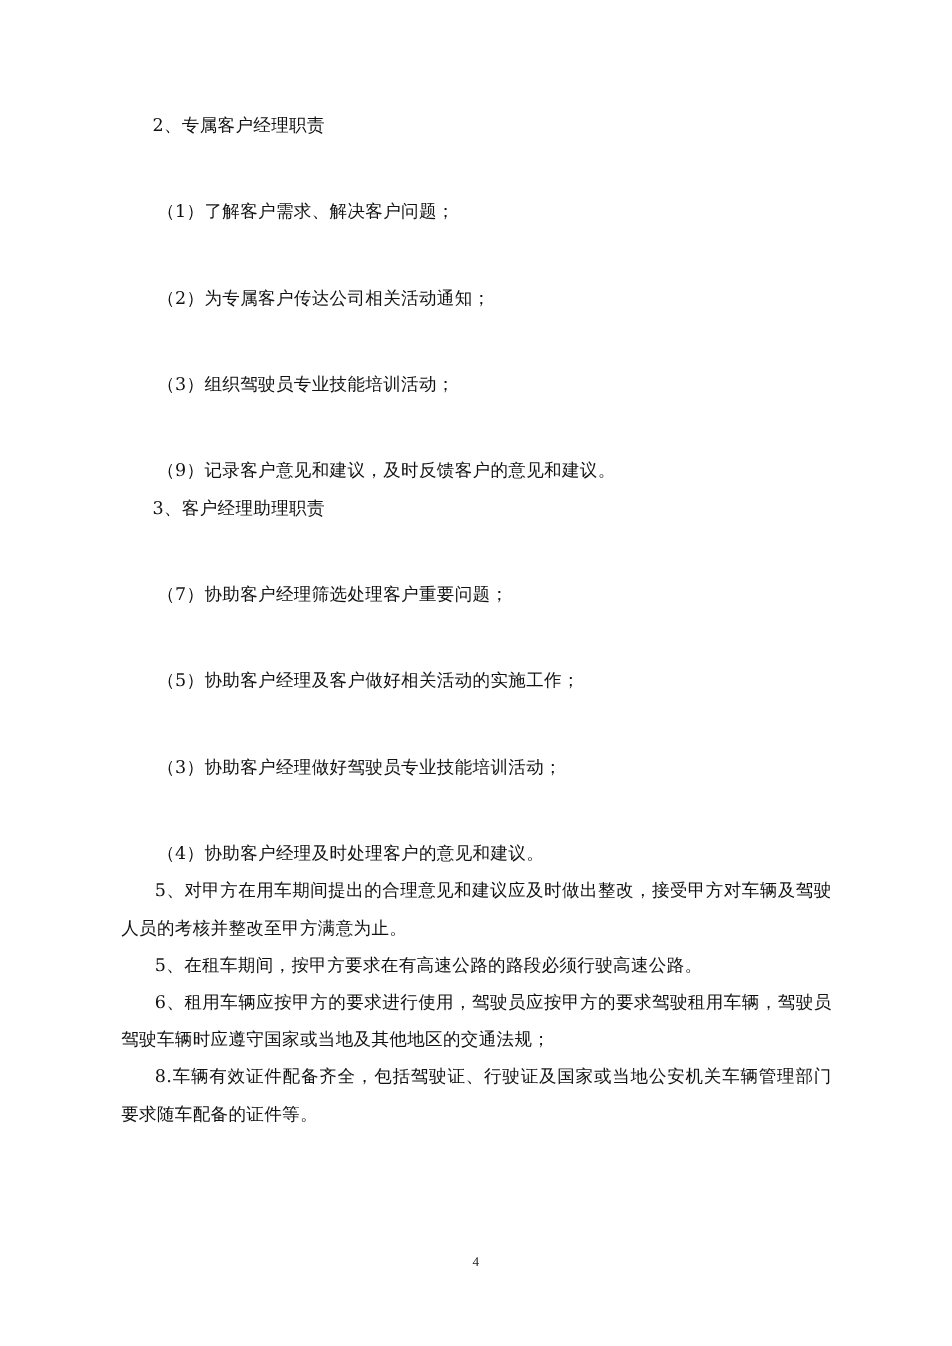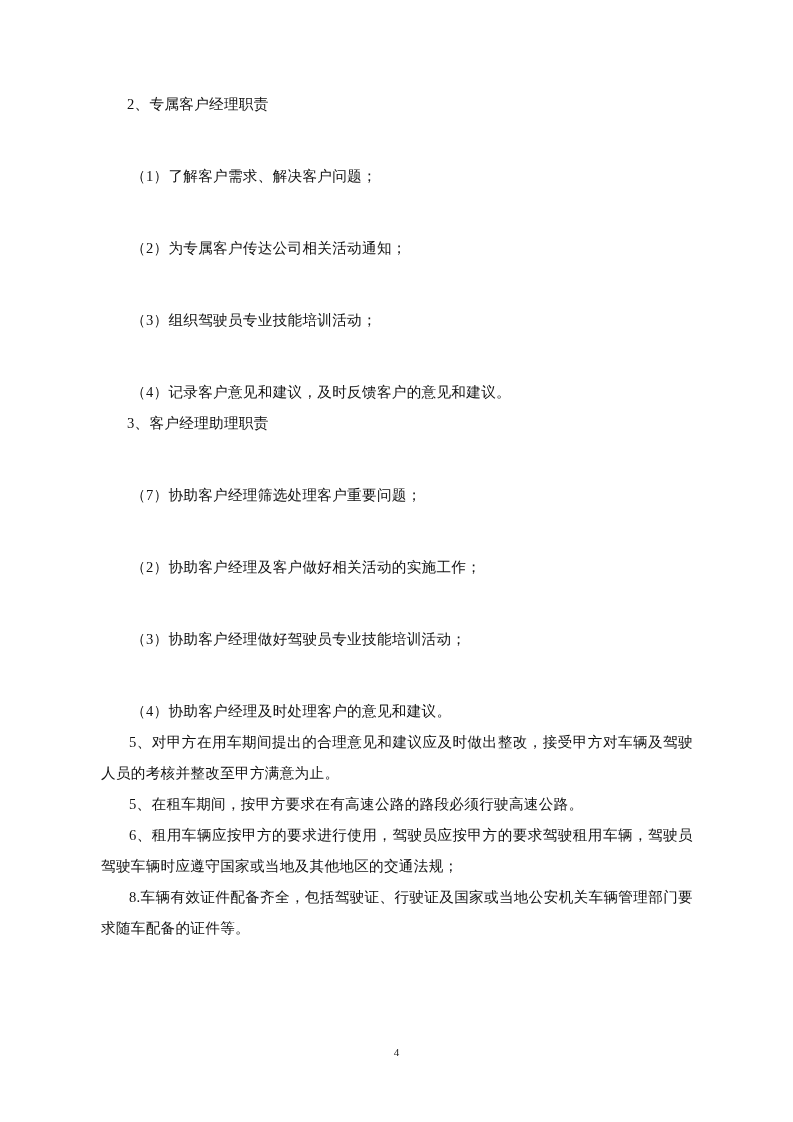--- a/index.html
+++ b/index.html
@@ -1,39 +1,39 @@
 <!DOCTYPE html>
 <html><head>
 <meta charset="utf-8">
 <style>
   html, body { margin: 0; padding: 0; background: #ffffff; }
   body { width: 793px; height: 1122px; position: relative; overflow: hidden;
          font-family: "DejaVu Serif", "Liberation Serif", serif; color: #111; }
-  .page { position: absolute; left: 101px; top: 89px; width: 592px; font-family: Liberation Serif, serif; }
+  .page { position: absolute; left: 101px; top: 89px; width: 592px; }
   .p { font-size: 14.6px; line-height: 31px; margin: 0; white-space: normal;
        text-align: justify; letter-spacing: 0.3px; }
   .heading { padding-left: 26px; }
   .sub { padding-left: 30px; margin-top: 41px; }
   .para { text-indent: 28px; }
   .page-number { position: absolute; top: 1046px; left: 0; width: 793px; text-align: center;
                  font-size: 11px; font-family: "Liberation Serif", serif; color: #222; }
 </style>
 </head>
 <body>
 
 <div class="page">
   <p class="p heading">2、专属客户经理职责</p>
   <p class="p sub">（1）了解客户需求、解决客户问题；</p>
   <p class="p sub">（2）为专属客户传达公司相关活动通知；</p>
   <p class="p sub">（3）组织驾驶员专业技能培训活动；</p>
-  <p class="p sub">（4）记录客户意见和建议，及时反馈客户的意见和建议。</p>
+  <p class="p sub">（9）记录客户意见和建议，及时反馈客户的意见和建议。</p>
 
   <p class="p heading">3、客户经理助理职责</p>
   <p class="p sub">（7）协助客户经理筛选处理客户重要问题；</p>
-  <p class="p sub">（2）协助客户经理及客户做好相关活动的实施工作；</p>
+  <p class="p sub">（5）协助客户经理及客户做好相关活动的实施工作；</p>
   <p class="p sub">（3）协助客户经理做好驾驶员专业技能培训活动；</p>
   <p class="p sub">（4）协助客户经理及时处理客户的意见和建议。</p>
 
   <p class="p para">5、对甲方在用车期间提出的合理意见和建议应及时做出整改，接受甲方对车辆及驾驶人员的考核并整改至甲方满意为止。</p>
   <p class="p para">5、在租车期间，按甲方要求在有高速公路的路段必须行驶高速公路。</p>
   <p class="p para">6、租用车辆应按甲方的要求进行使用，驾驶员应按甲方的要求驾驶租用车辆，驾驶员驾驶车辆时应遵守国家或当地及其他地区的交通法规；</p>
   <p class="p para">8.车辆有效证件配备齐全，包括驾驶证、行驶证及国家或当地公安机关车辆管理部门要求随车配备的证件等。</p>
 </div>
 
 <div class="page-number">4</div>

